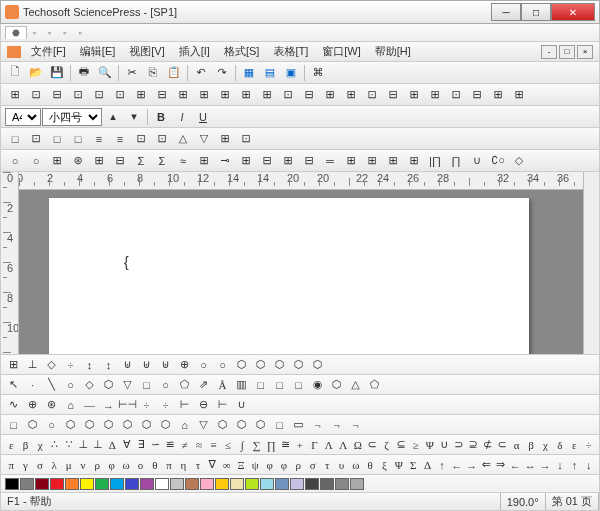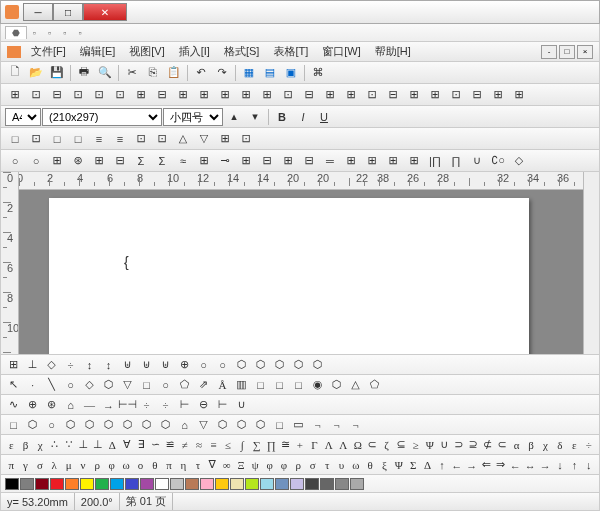--- a/index.html
+++ b/index.html
@@ -43,20 +43,21 @@
 .swatch{width:14px;height:12px;border:1px solid #666}
 .statusbar{height:18px;background:linear-gradient(#fafafa,#e8e8e8);border:1px solid #ccc;border-top:none;display:flex;align-items:center;font-size:10px;color:#333}
 .statusbar .cell{border-right:1px solid #bbb;padding:0 6px;height:100%;display:flex;align-items:center}
 .statusbar .f1{flex:1}
 </style>
 </head>
 <body>
 
 <div class="titlebar">
   <div class="icon"></div>
+  <div class="title">Techosoft SciencePress - [SP1]</div>
   <div class="winbtns">
     <div class="winbtn">─</div>
     <div class="winbtn">□</div>
     <div class="winbtn close">✕</div>
   </div>
 </div>
 
 <div class="tabbar">
   <div class="tab active">⬣</div>
   <div class="tab">▫</div>
@@ -127,21 +128,20 @@
     <div class="tbtn">⊞</div>
     <div class="tbtn">⊞</div>
     <div class="tbtn">⊡</div>
     <div class="tbtn">⊟</div>
     <div class="tbtn">⊞</div>
     <div class="tbtn">⊞</div>
   </div>
 
 <div class="toolbar">
   <select class="sel" style="width:36px"><option>A4</option></select>
-  <select class="sel size"><option>(210x297)</option></select>
   <select class="sel fs"><option>小四号</option></select>
   <div class="tbtn">▴</div>
   <div class="tbtn">▾</div>
   <div class="tsep"></div>
   <div class="tbtn bold">B</div>
   <div class="tbtn italic">I</div>
   <div class="tbtn uline">U</div>
 </div>
 
 <div class="toolbar" id="tb2">
@@ -240,21 +240,21 @@
         <div class="tick" style="left: 255px;"></div>
         <span style="position: absolute; left: 268px; top: 0px;">20</span>
         <div class="tick" style="left: 270px; height: 8px; top: 6px;"></div>
         <div class="tick" style="left: 285px;"></div>
         <span style="position: absolute; left: 298px; top: 0px;">20</span>
         <div class="tick" style="left: 300px; height: 8px; top: 6px;"></div>
         <div class="tick" style="left: 315px;"></div>
         <span style="position: absolute; left: 328px; top: 0px; margin-left: 9px;">22</span>
         <div class="tick" style="left: 330px; height: 8px; top: 6px;"></div>
         <div class="tick" style="left: 345px;"></div>
-        <span style="position: absolute; left: 358px; top: 0px;">38</span>
+        <span style="position: absolute; left: 358px; top: 0px;">24</span>
         <div class="tick" style="left: 360px; height: 8px; top: 6px;"></div>
         <div class="tick" style="left: 375px;"></div>
         <span style="position: absolute; left: 388px; top: 0px;">26</span>
         <div class="tick" style="left: 390px; height: 8px; top: 6px;"></div>
         <div class="tick" style="left: 405px;"></div>
         <span style="position: absolute; left: 418px; top: 0px;">28</span>
         <div class="tick" style="left: 420px; height: 8px; top: 6px;"></div>
         <div class="tick" style="left: 435px;"></div>
         <span style="position: absolute; left: 448px; top: 16px; margin-left: 40px;">30</span>
         <div class="tick" style="left: 450px; height: 8px; top: 6px;"></div>
@@ -463,16 +463,16 @@
     <div class="swatch" style="background: rgb(153, 217, 234);"></div>
     <div class="swatch" style="background: rgb(112, 146, 190);"></div>
     <div class="swatch" style="background: rgb(200, 191, 231);"></div>
     <div class="swatch" style="background: rgb(68, 68, 68);"></div>
     <div class="swatch" style="background: rgb(102, 102, 102);"></div>
     <div class="swatch" style="background: rgb(136, 136, 136);"></div>
     <div class="swatch" style="background: rgb(170, 170, 170);"></div>
   </div>
 
 <div class="statusbar">
-  <div class="cell">y= 53.20mm</div>
-  <div class="cell">200.0°</div>
+  <div class="cell f1">F1 - 帮助</div>
+  <div class="cell">190.0°</div>
   <div class="cell">第 01 页</div>
 </div>
 
 </body></html>

